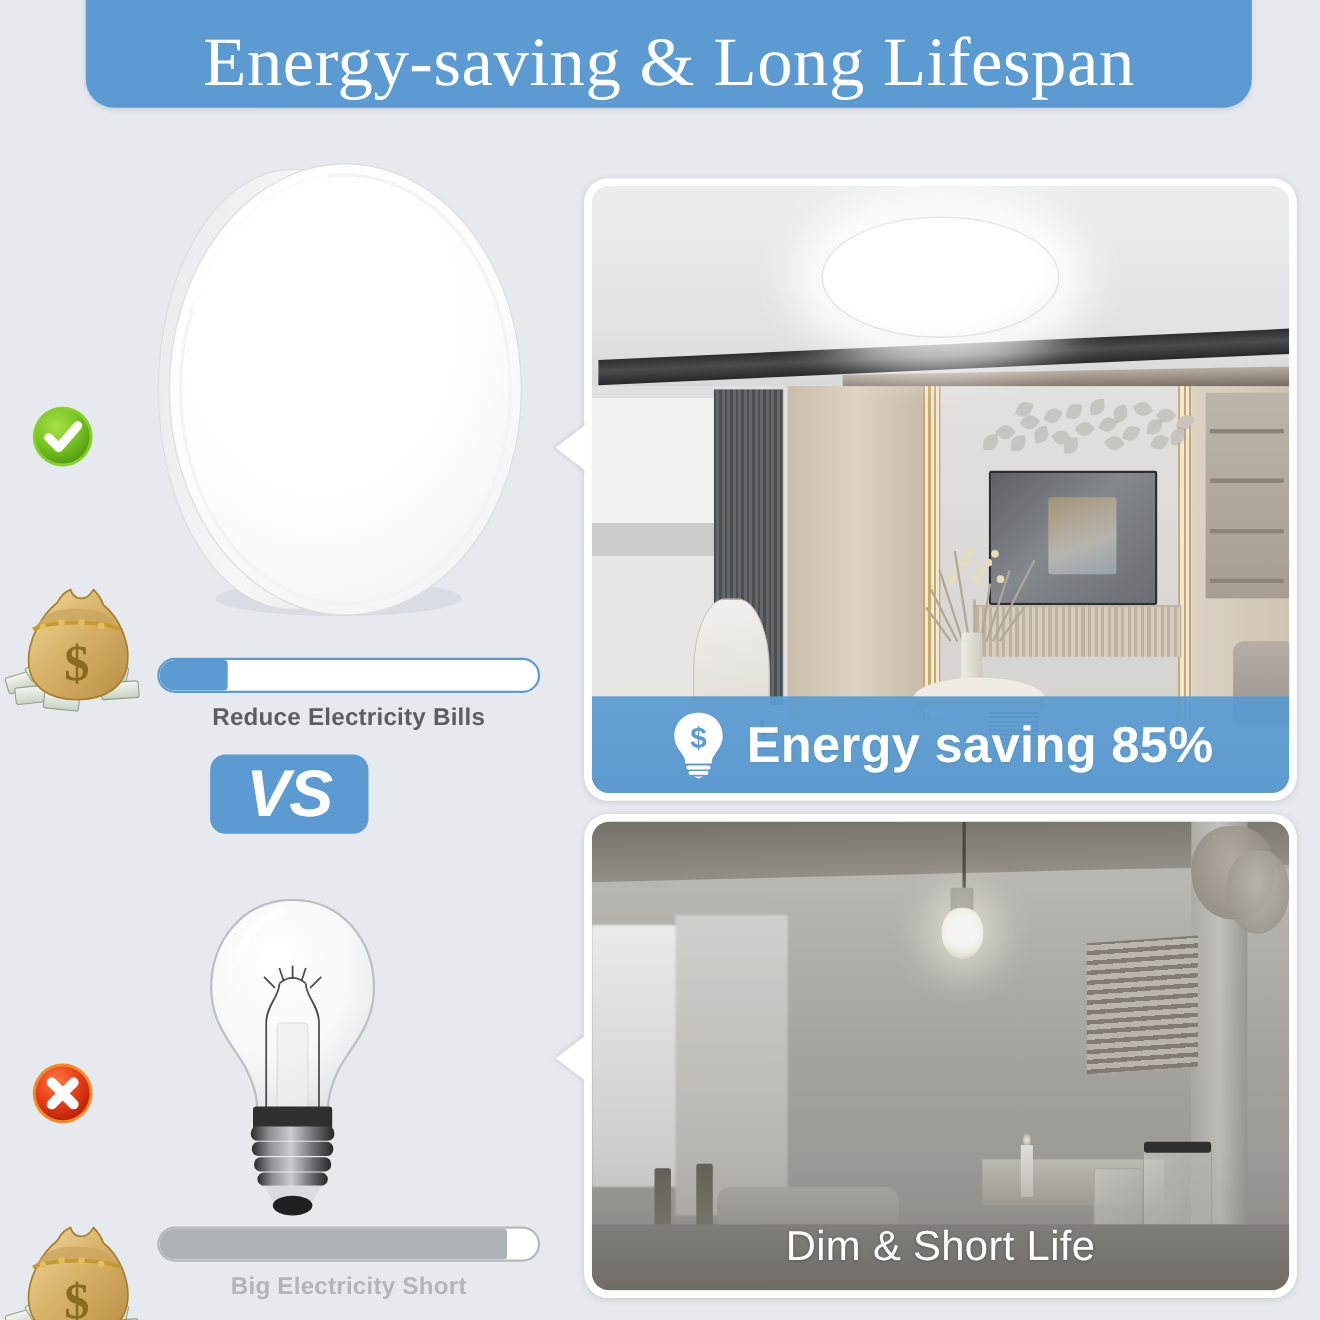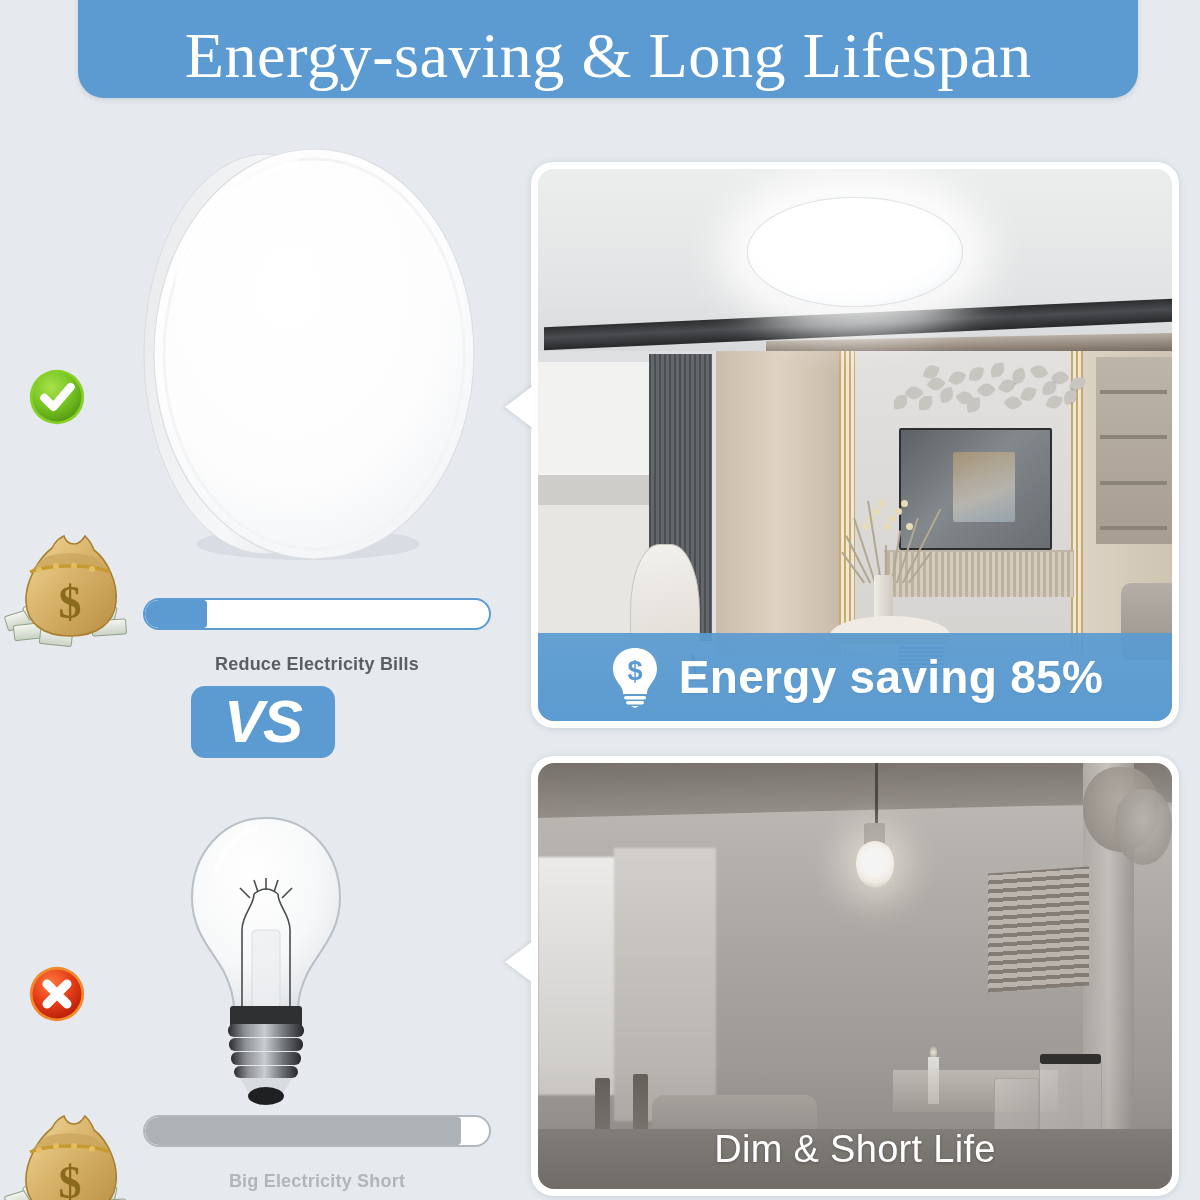--- a/index.html
+++ b/index.html
@@ -66,22 +66,22 @@
     border: 2px solid #5b9bd1; overflow: hidden;
   }
   .bar-track.gray { background: #ffffff; border: 2px solid #b3b8bd; }
   .bar-fill {
     position: absolute; left: 0; top: 0; bottom: 0;
     background: #5b9bd1; border-radius: 15px 4px 4px 15px;
   }
   .bar-fill.gray { background: #adb2b7; }
 
   .bar-label {
-    text-align: center; margin-top: 24px;
-    font-size: 18px; font-weight: bold; letter-spacing: .2px;
+    text-align: center; margin-top: 9px;
+    font-size: 22px; font-weight: bold; letter-spacing: .2px;
   }
   .bar-label.dark  { color: #5a5f63; }
   .bar-label.light { color: #b1b6bb; }
 
   
   .vs-badge {
     position: absolute; left: 191px; top: 576px;
     width: 144px; height: 72px;
     background: #5b9bd1; border-radius: 14px;
     display: flex; align-items: center; justify-content: center;
@@ -93,21 +93,21 @@
 
   
   .photo-card {
     position: absolute;
     border-radius: 22px;
     background: #fff;
     padding: 7px;
     box-shadow: 0 1px 6px rgba(130,145,160,.30);
   }
   #card-top { left: 531px; top: 162px; width: 648px; height: 566px; }
-  #card-bot { left: 531px; top: 756px; width: 648px; height: 440px; }
+  #card-bot { left: 531px; top: 740px; width: 648px; height: 440px; }
 
   .photo-inner {
     position: relative; width: 100%; height: 100%;
     border-radius: 16px; overflow: hidden;
   }
 
   
   .tail { position: absolute; width: 0; height: 0; z-index: 6; }
   #tail-top {
     left: 505px; top: 384px;

